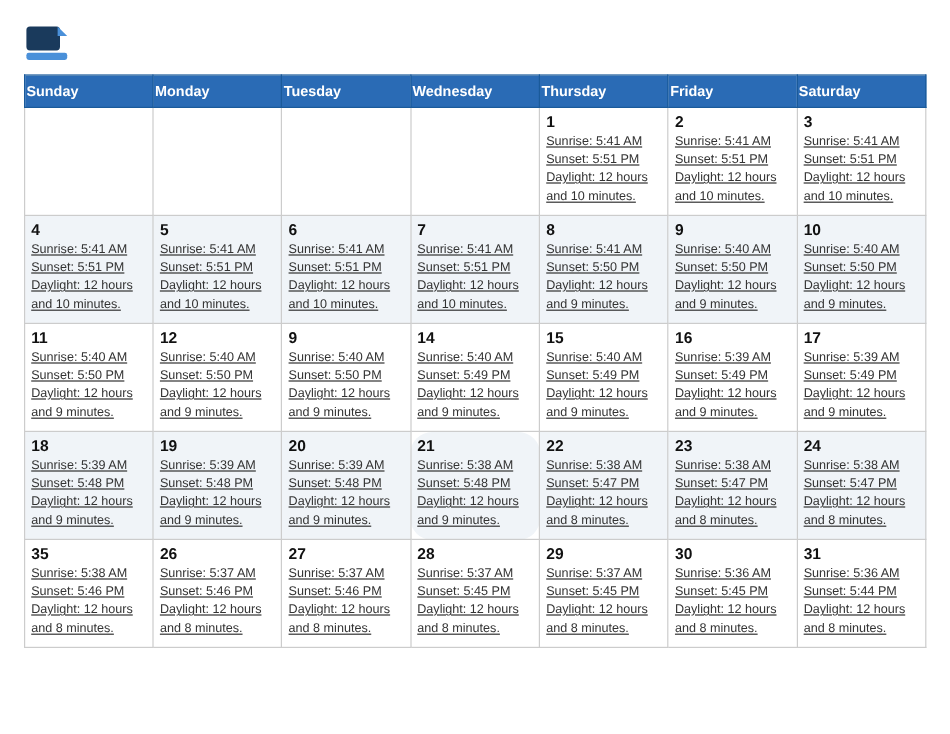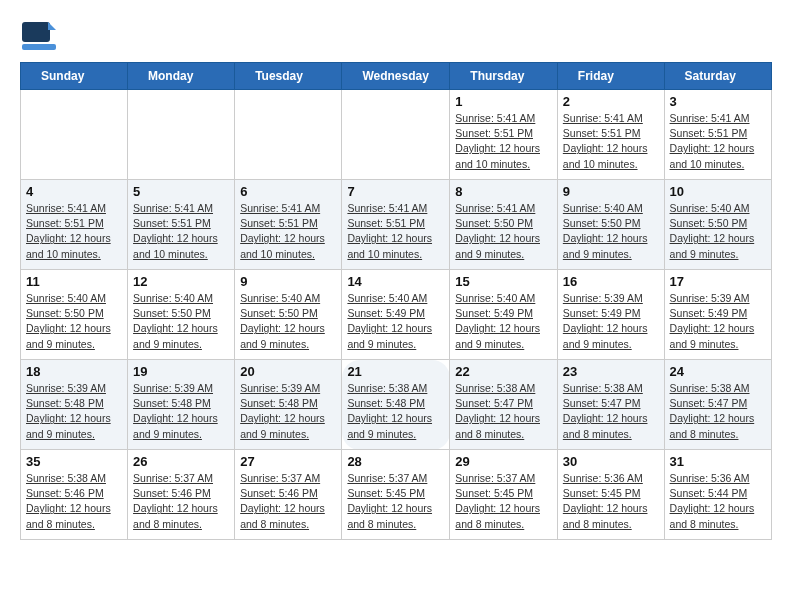--- a/index.html
+++ b/index.html
@@ -35,21 +35,21 @@
       color: #333;
     }
     .calendar {
       width: 100%;
       border-collapse: collapse;
       font-size: 11px;
     }
     .calendar th {
       background: #2a6bb5;
       color: #fff;
-      padding: 6px 20px;
+      padding: 6px 1px;
       text-align: left;
       font-weight: bold;
       font-size: 12px;
       border: 1px solid #1a5a9a;
     }
     .calendar td {
       vertical-align: top;
       padding: 4px 5px;
       border: 1px solid #ccc;
       background: #fff;

